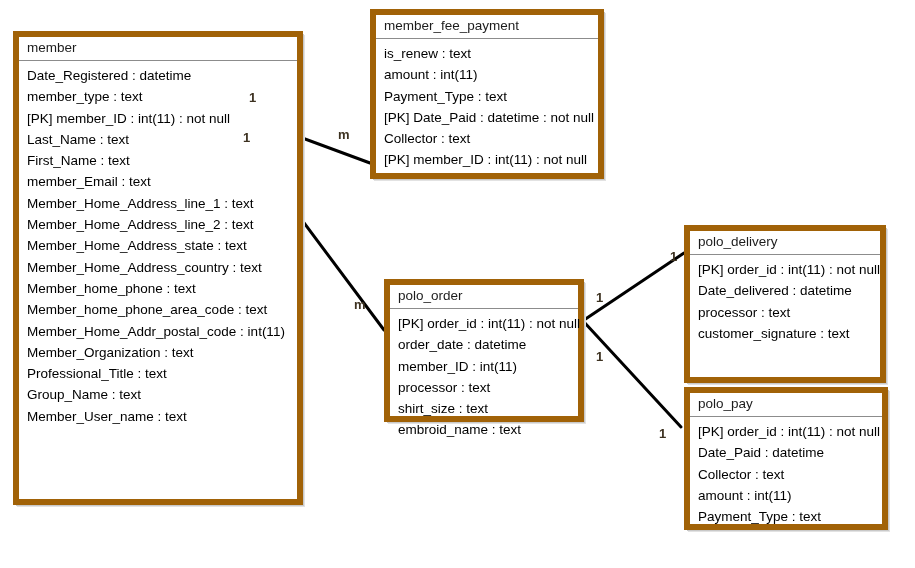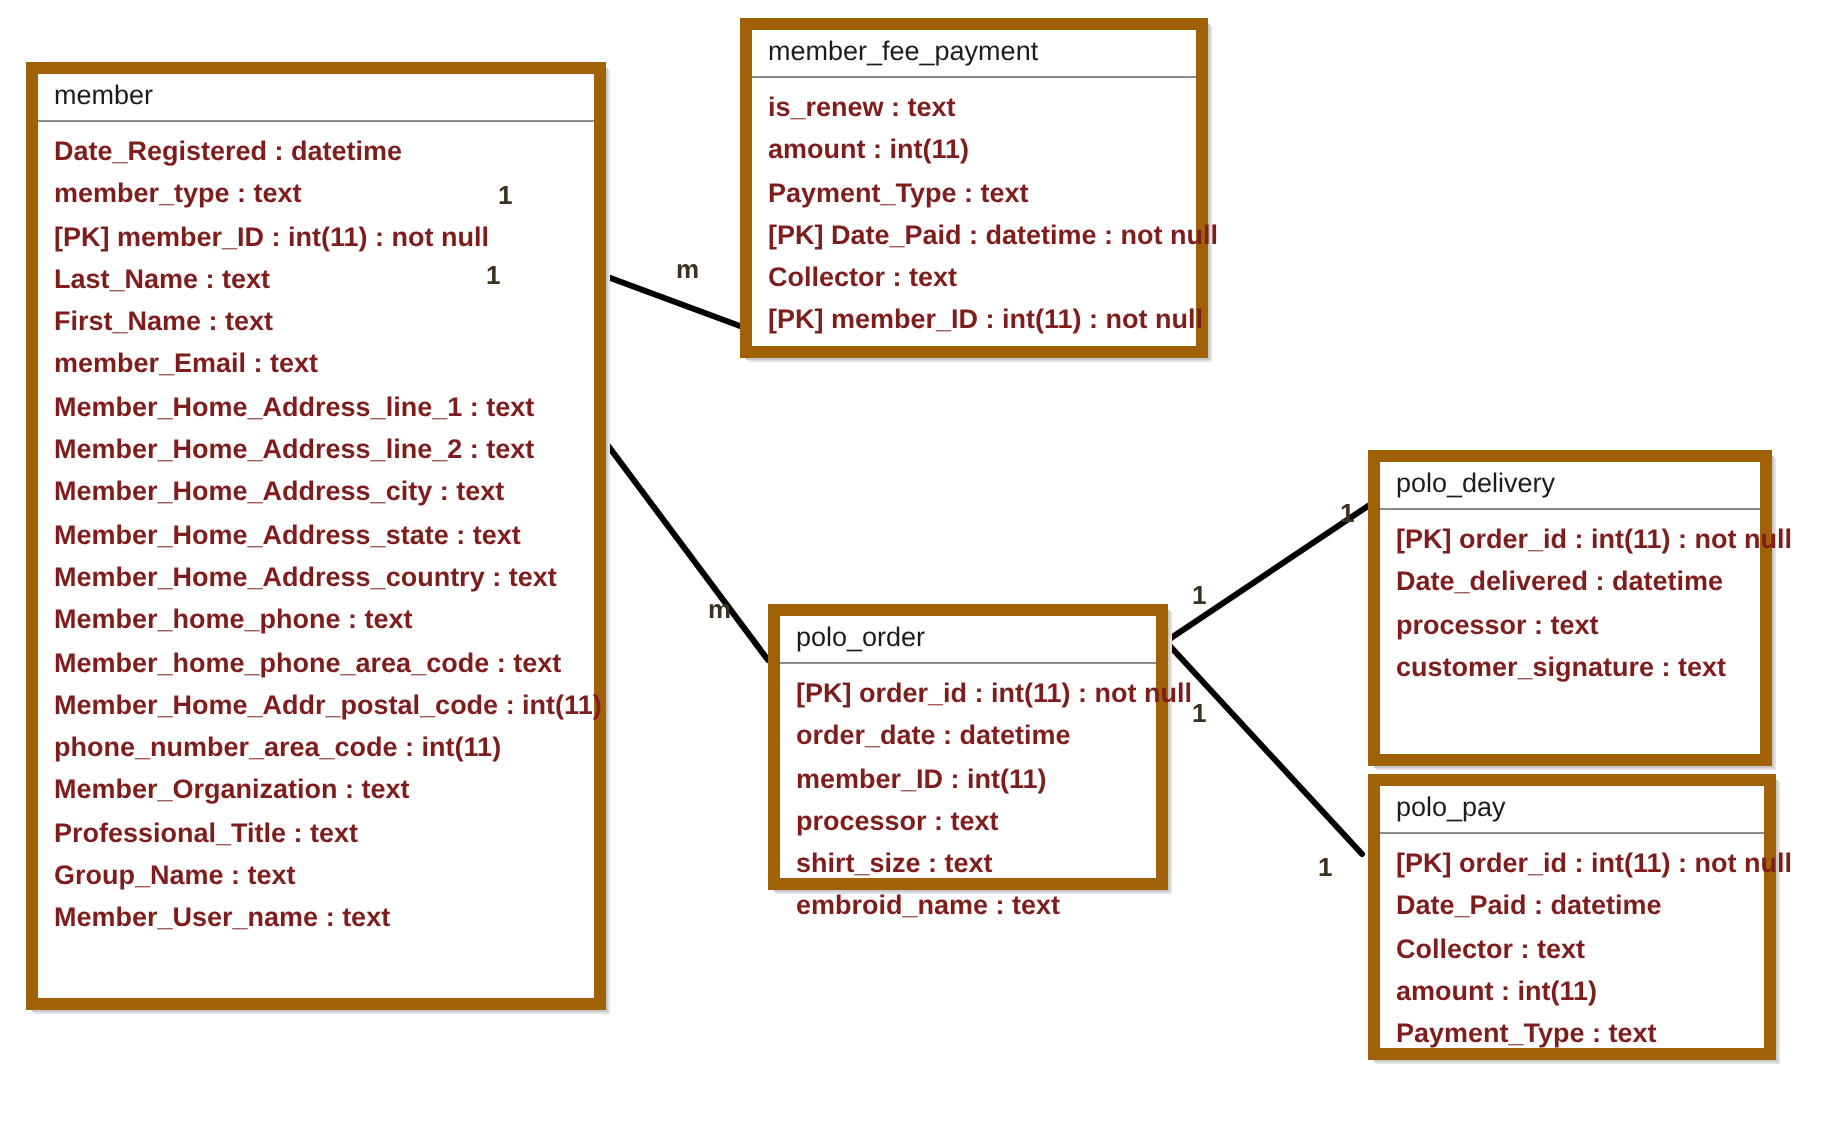--- a/index.html
+++ b/index.html
@@ -54,23 +54,22 @@
     line-height: 16px;
     white-space: nowrap;
   }
   .entity-fields {
     box-sizing: border-box;
     padding: 4px 8px 5px 8px;
   }
   .field {
     font-size: 13.5px;
     line-height: 21.3px;
-    color: #7f1d1d;
+    color: #000000;
     white-space: nowrap;
-    font-weight: bold;
   }
 
   
   .card-label {
     position: absolute;
     z-index: 4;
     font-size: 13px;
     font-weight: bold;
     color: #3d3221;
     line-height: 13px;
@@ -94,45 +93,43 @@
         <div class="entity-title">member</div>
         <div class="entity-fields">
           <div class="field">Date_Registered : datetime</div>
           <div class="field">member_type : text</div>
           <div class="field">[PK] member_ID : int(11) : not null</div>
           <div class="field">Last_Name : text</div>
           <div class="field">First_Name : text</div>
           <div class="field">member_Email : text</div>
           <div class="field">Member_Home_Address_line_1 : text</div>
           <div class="field">Member_Home_Address_line_2 : text</div>
-          <div class="field">Member_Home_Address_city : text</div>
           <div class="field">Member_Home_Address_state : text</div>
           <div class="field">Member_Home_Address_country : text</div>
           <div class="field">Member_home_phone : text</div>
           <div class="field">Member_home_phone_area_code : text</div>
           <div class="field">Member_Home_Addr_postal_code : int(11)</div>
-          <div class="field">phone_number_area_code : int(11)</div>
           <div class="field">Member_Organization : text</div>
           <div class="field">Professional_Title : text</div>
           <div class="field">Group_Name : text</div>
           <div class="field">Member_User_name : text</div>
         </div>
       </div>
       <div class="entity" style="left: 370px; top: 9px; width: 234px; height: 170px;">
         <div class="entity-title">member_fee_payment</div>
         <div class="entity-fields">
           <div class="field">is_renew : text</div>
           <div class="field">amount : int(11)</div>
           <div class="field">Payment_Type : text</div>
           <div class="field">[PK] Date_Paid : datetime : not null</div>
           <div class="field">Collector : text</div>
           <div class="field">[PK] member_ID : int(11) : not null</div>
         </div>
       </div>
-      <div class="entity" style="left: 384px; top: 302px; width: 200px; height: 143px;">
+      <div class="entity" style="left: 384px; top: 279px; width: 200px; height: 143px;">
         <div class="entity-title">polo_order</div>
         <div class="entity-fields">
           <div class="field">[PK] order_id : int(11) : not null</div>
           <div class="field">order_date : datetime</div>
           <div class="field">member_ID : int(11)</div>
           <div class="field">processor : text</div>
           <div class="field">shirt_size : text</div>
           <div class="field">embroid_name : text</div>
         </div>
       </div>

